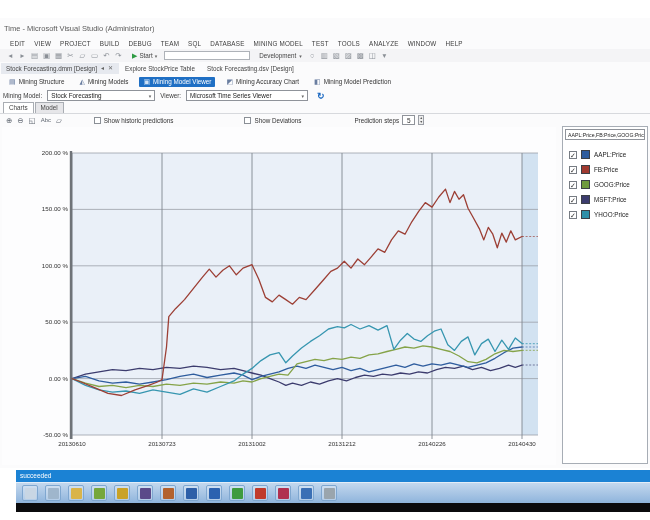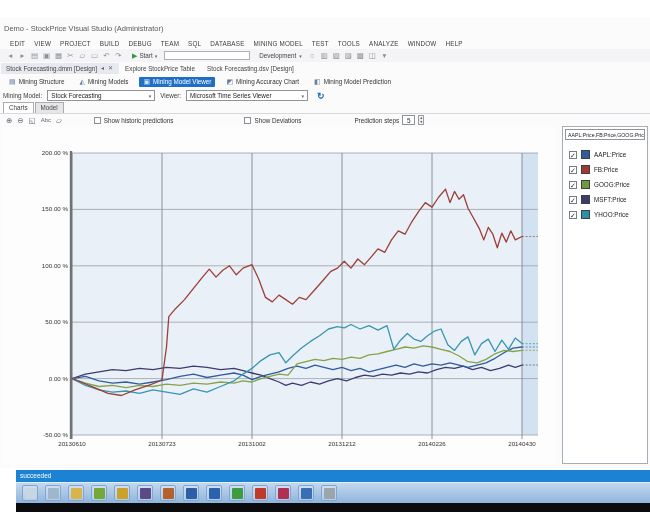--- a/index.html
+++ b/index.html
@@ -70,21 +70,21 @@
   .task-tile i { display:block; width:11px; height:11px; border-radius:1px; }
   #screen-strip { top:503px; left:16px; width:634px; height:9px; background:#0b0b0d; }
 
   svg text { font-family:"Liberation Sans",sans-serif; }
 </style>
 </head>
 <body>
 
 <div id="window-chrome" class="abs"></div>
 
-<div id="titlebar" class="abs">Demo - StockPrice Visual Studio (Administrator)</div>
+<div id="titlebar" class="abs">Time - Microsoft Visual Studio (Administrator)</div>
 
 <div id="menubar" class="abs">
     <span class="menu-item">EDIT</span>
     <span class="menu-item">VIEW</span>
     <span class="menu-item">PROJECT</span>
     <span class="menu-item">BUILD</span>
     <span class="menu-item">DEBUG</span>
     <span class="menu-item">TEAM</span>
     <span class="menu-item">SQL</span>
     <span class="menu-item">DATABASE</span>

